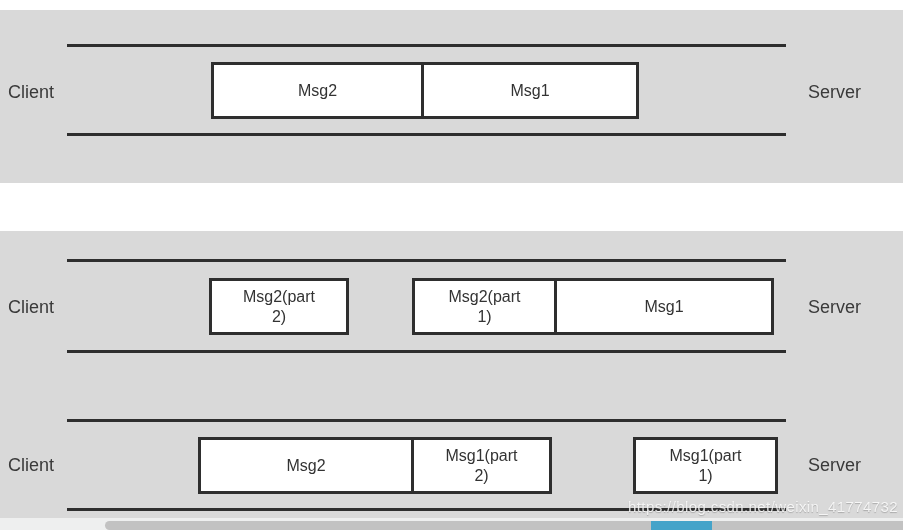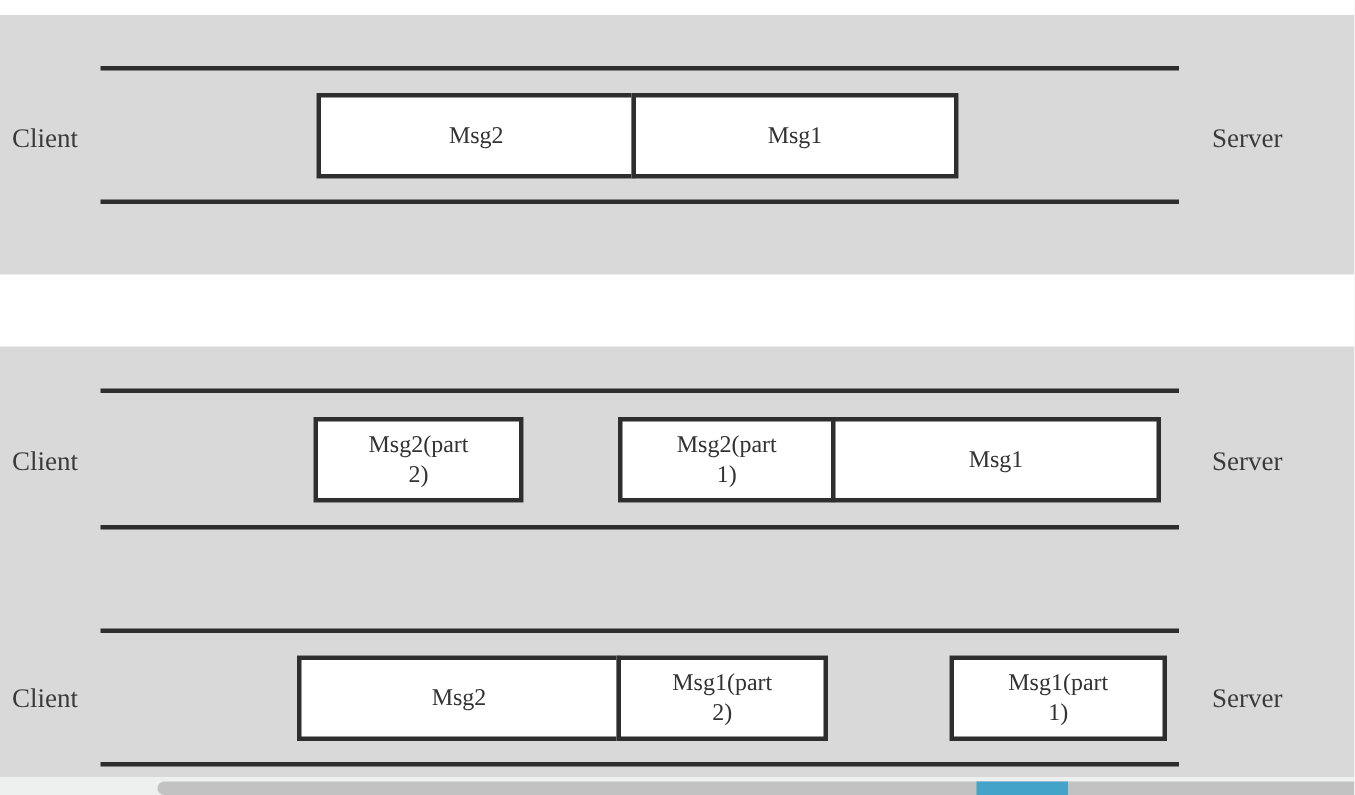--- a/index.html
+++ b/index.html
@@ -11,21 +11,21 @@
     --scroll-thumb:#44a3c9;
     --scroll-track:#c2c2c2;
     --strip:#eeefef;
   }
   html,body{margin:0;padding:0;background:#ffffff;}
   .canvas{
     position:relative;
     width:903px;height:530px;
     background:#ffffff;
     overflow:hidden;
-    font-family:Liberation Serif, serif;
+    font-family:Liberation Sans, sans-serif;
   }
   .band{position:absolute;left:0;width:903px;background:var(--band);}
   .band1{top:10px;height:173px;}
   .band2{top:231px;height:287px;}
   .hline{position:absolute;left:67px;width:719px;height:3px;background:var(--line);}
   .side-label{
     position:absolute;height:22px;line-height:22px;
     font-size:18px;color:var(--label);
   }
   .msg-box{
@@ -79,18 +79,19 @@
   <div class="hline" style="top:419px"></div>
   <div class="hline" style="top:508px"></div>
   <div class="side-label" style="left:8px;top:454px">Client</div>
   <div class="side-label" style="left:808px;top:454px">Server</div>
   <div class="msg-box" style="left:174px;top:437px;width:216px">Msg2</div>
   <div class="msg-box" style="left:387px;top:437px;width:141px">Msg1(part
 2)</div>
   <div class="msg-box" style="left:609px;top:437px;width:145px">Msg1(part
 1)</div>
 
+  <div class="watermark">https://blog.csdn.net/weixin_41774732</div>
 
   <div class="bottom-strip"></div>
   <div class="scroll-track"></div>
   <div class="scroll-thumb"></div>
 
 </div>
 
 </body></html>

